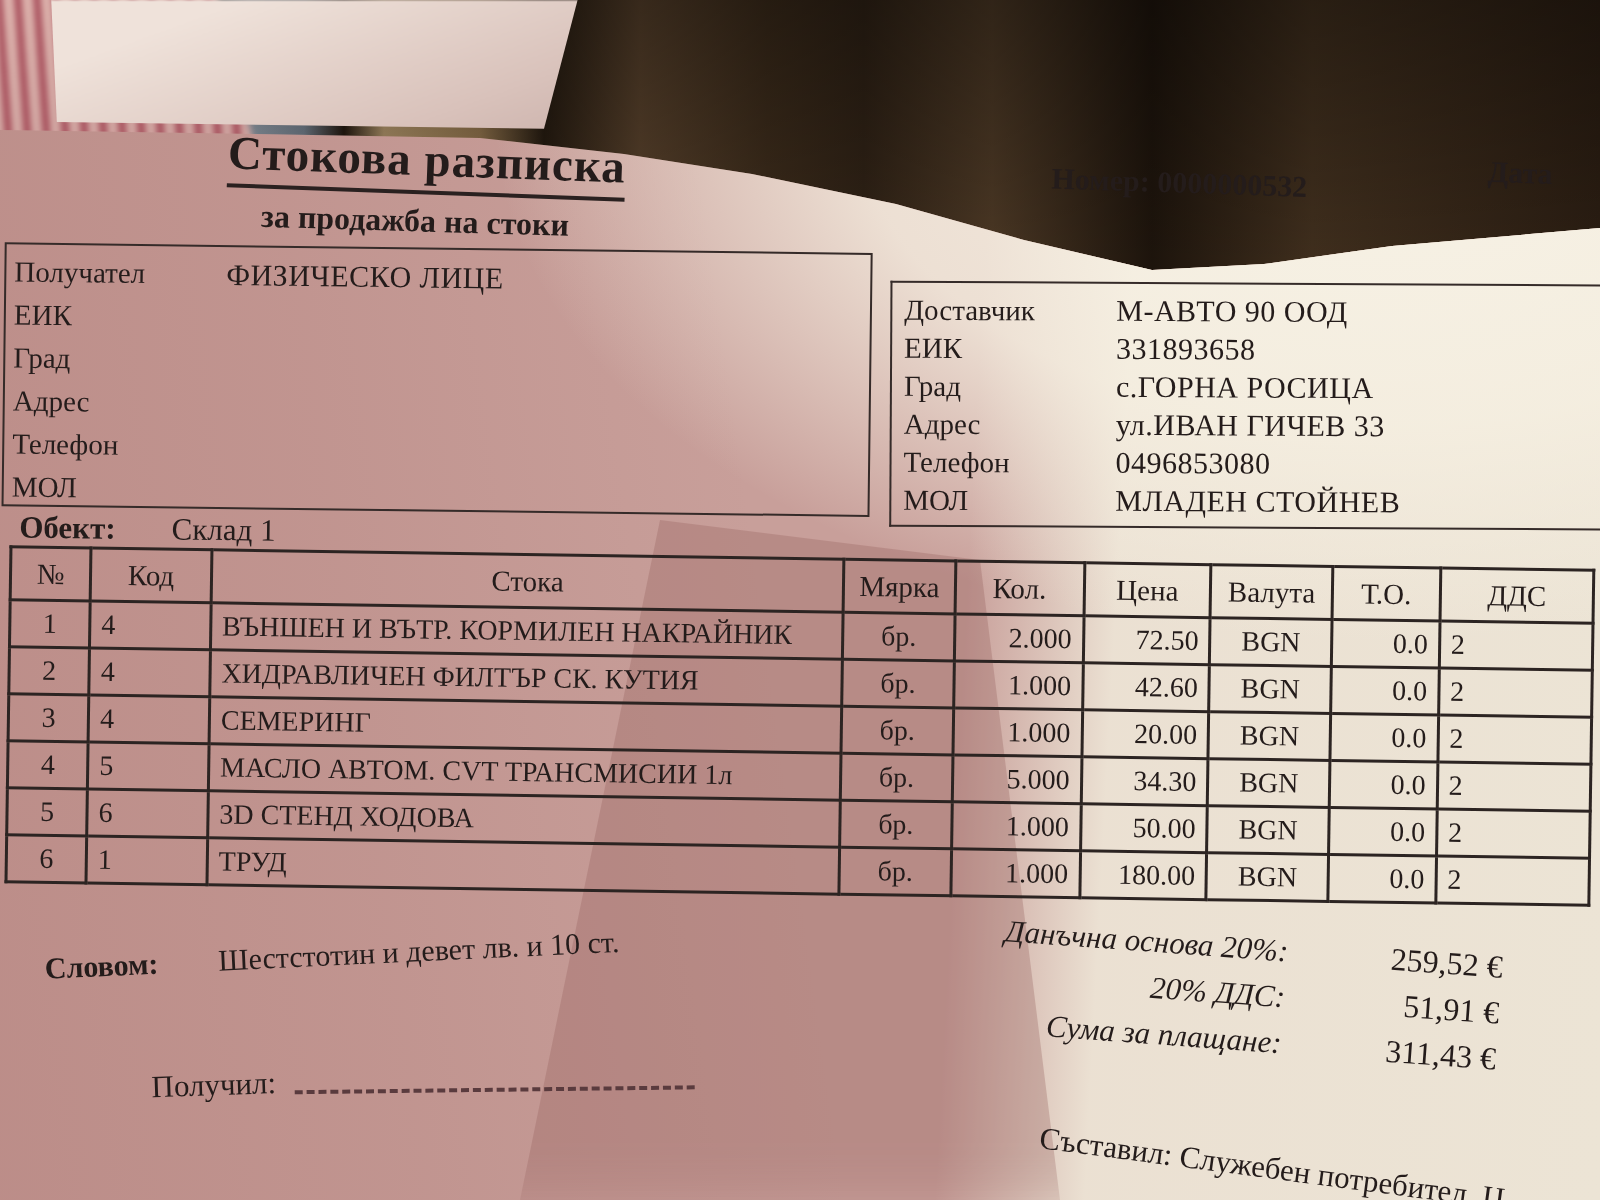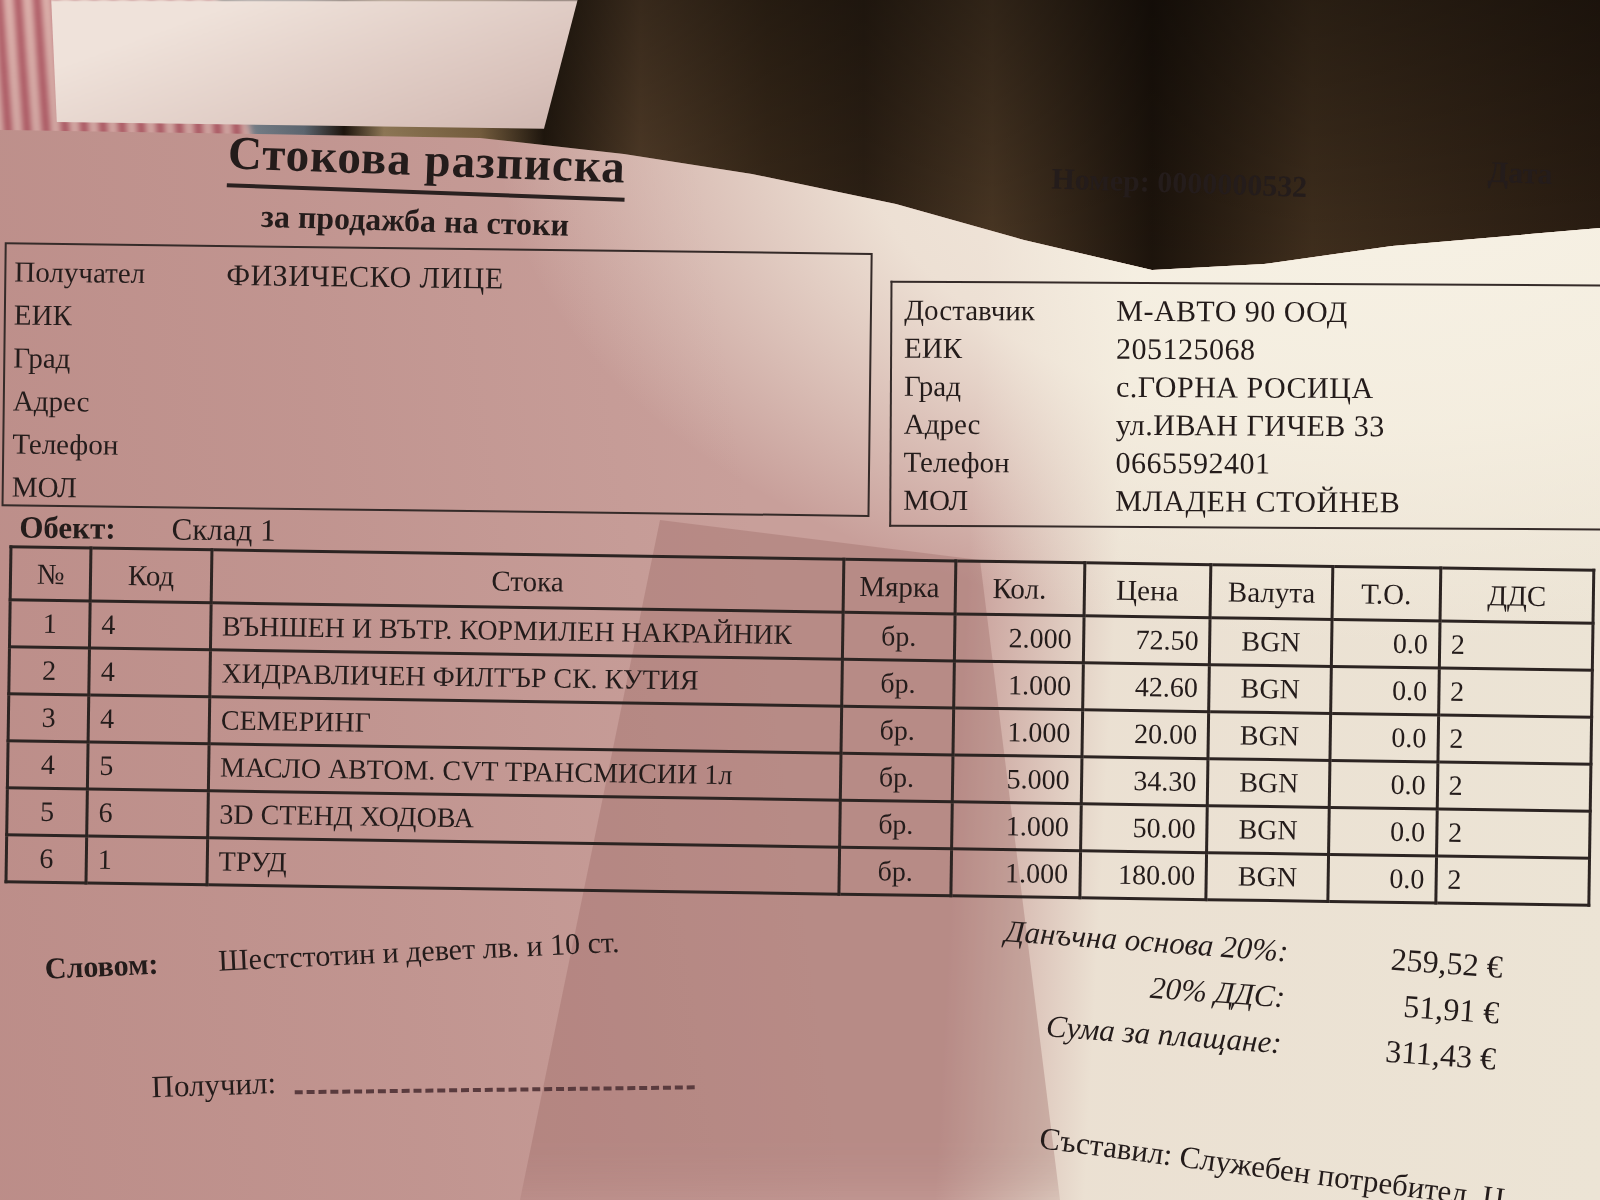--- a/index.html
+++ b/index.html
@@ -146,33 +146,33 @@
       </div>
     </div>
 
     <div class="box box-supplier">
       <div class="frow">
         <span class="flabel">Доставчик</span>
         <span class="fvalue">М-АВТО 90 ООД</span>
       </div>
       <div class="frow">
         <span class="flabel">ЕИК</span>
-        <span class="fvalue">205125068</span>
+        <span class="fvalue">331893658</span>
       </div>
       <div class="frow">
         <span class="flabel">Град</span>
         <span class="fvalue">с.ГОРНА РОСИЦА</span>
       </div>
       <div class="frow">
         <span class="flabel">Адрес</span>
         <span class="fvalue">ул.ИВАН ГИЧЕВ 33</span>
       </div>
       <div class="frow">
         <span class="flabel">Телефон</span>
-        <span class="fvalue">0665592401</span>
+        <span class="fvalue">0496853080</span>
       </div>
       <div class="frow">
         <span class="flabel">МОЛ</span>
         <span class="fvalue">МЛАДЕН СТОЙНЕВ</span>
       </div>
     </div>
 
     <div class="t object-line">
       <span class="object-label">Обект:</span><span class="object-value">Склад 1</span>
     </div>

